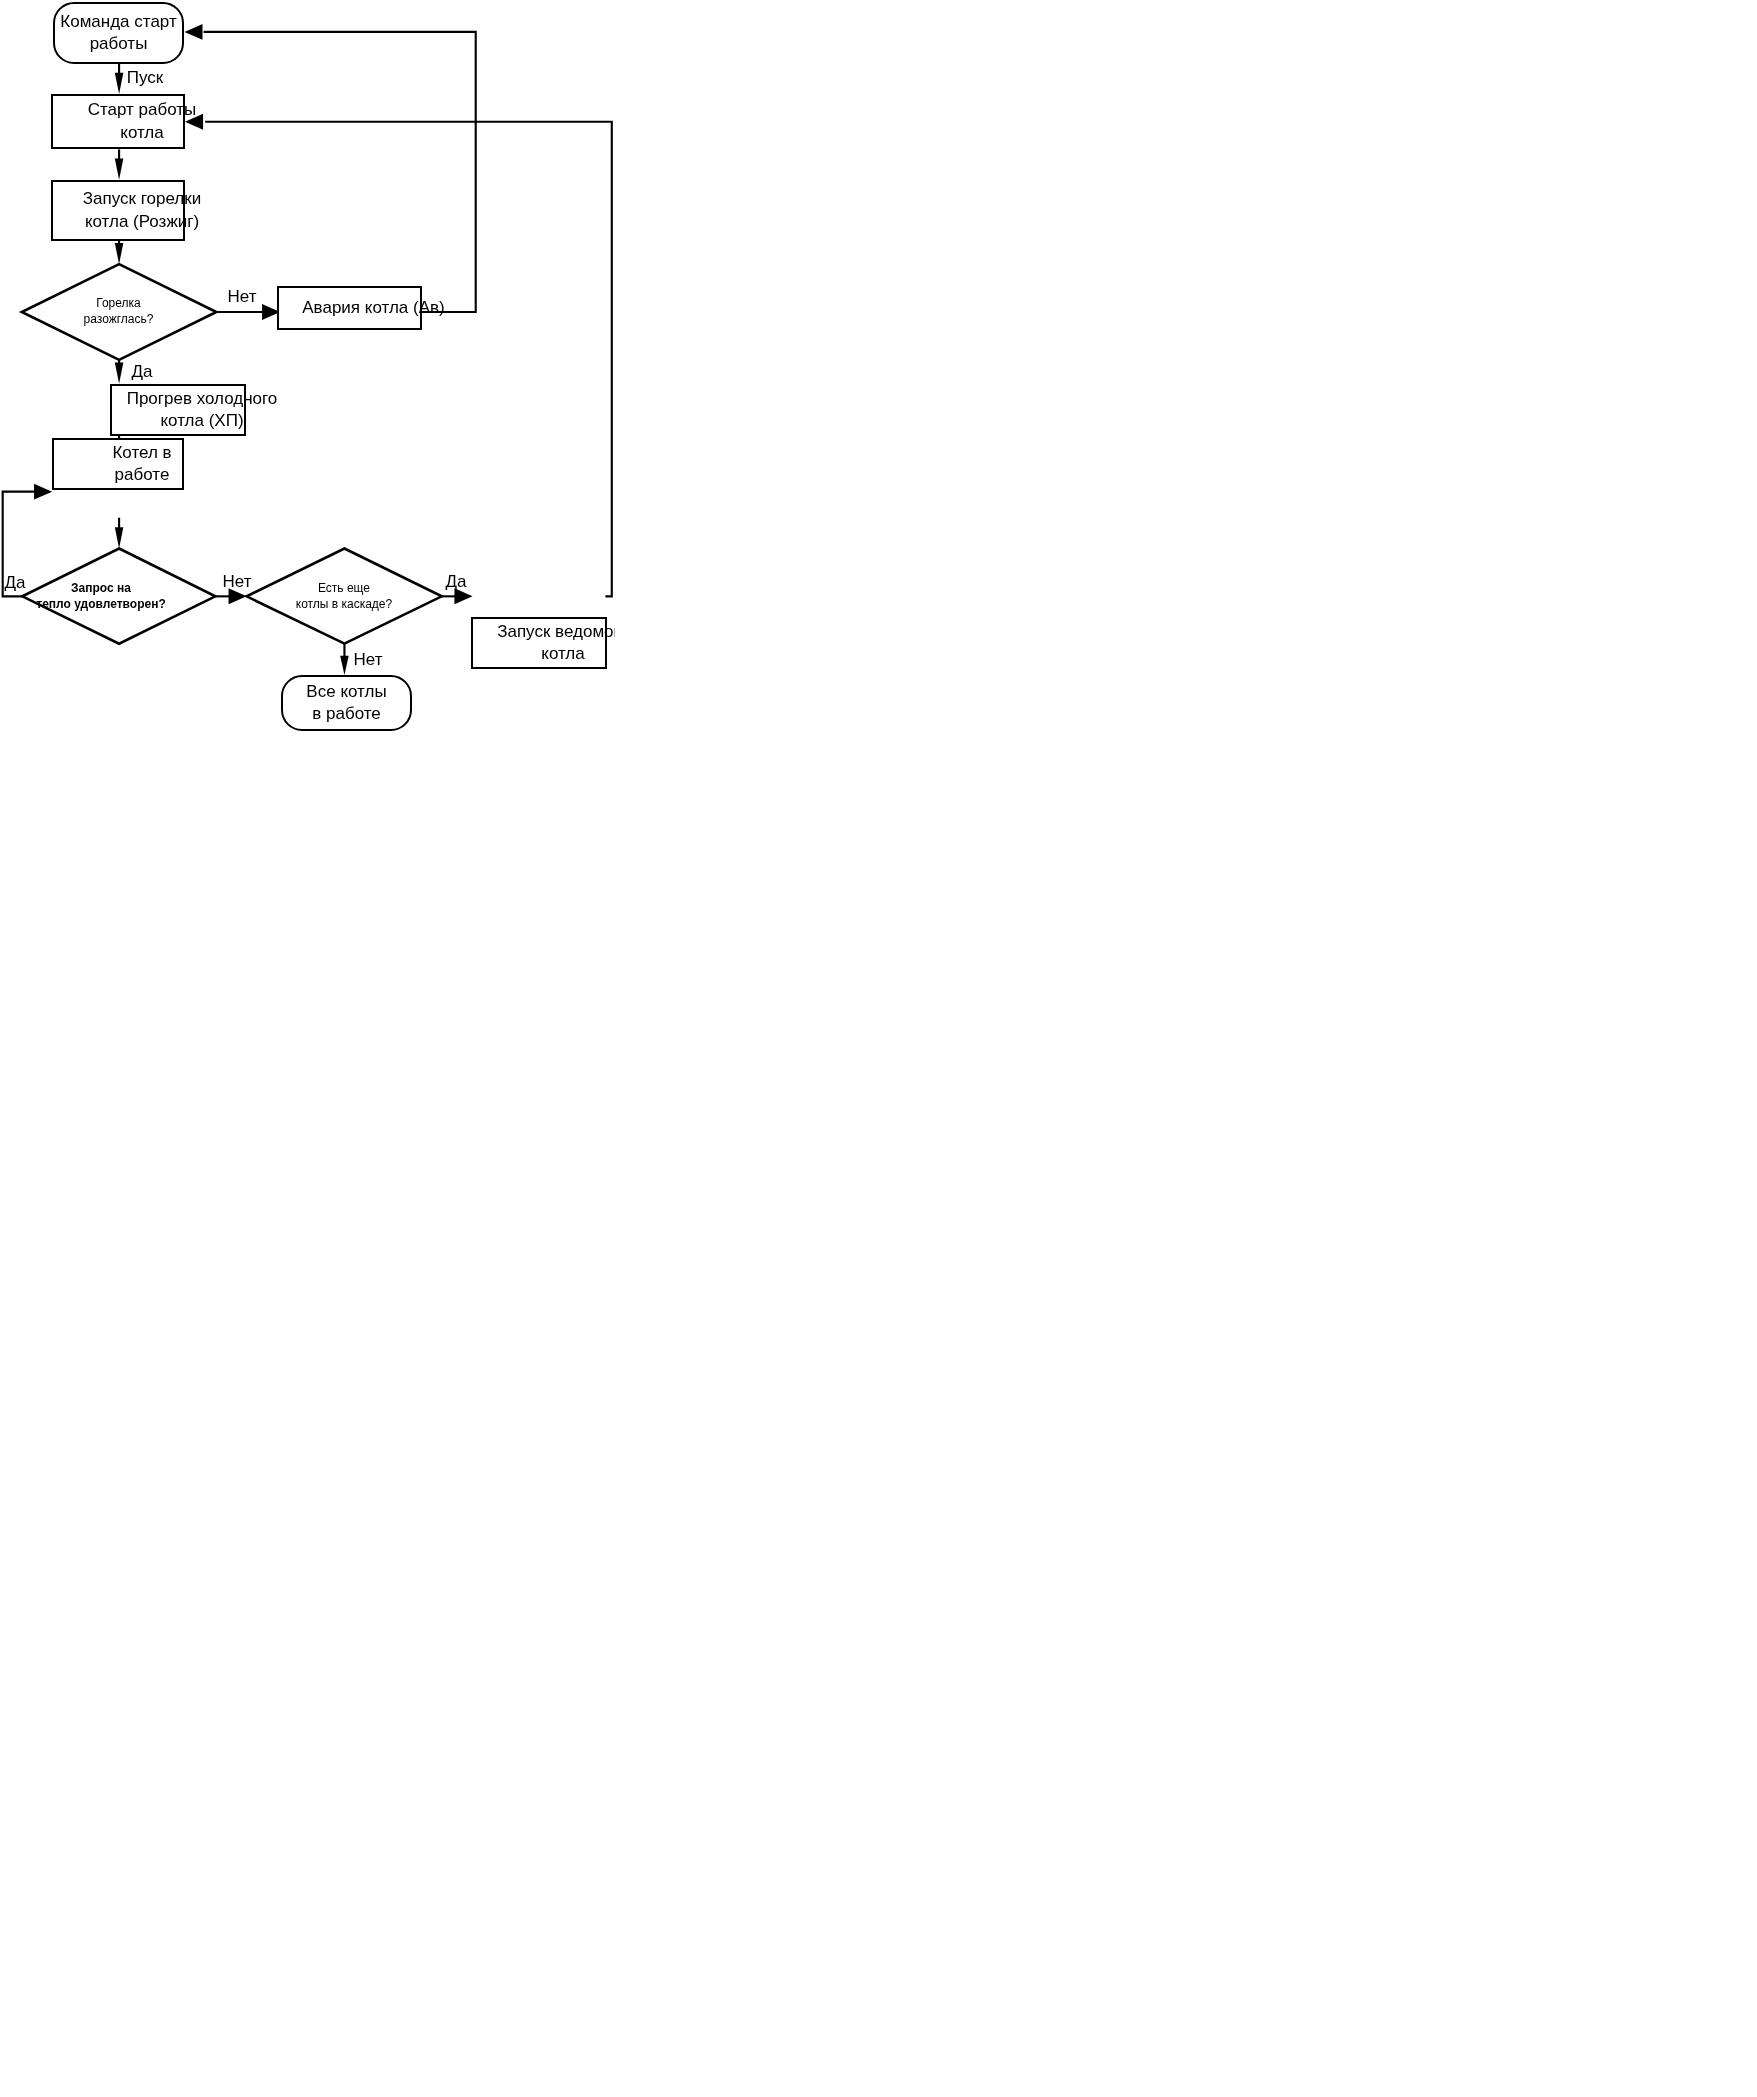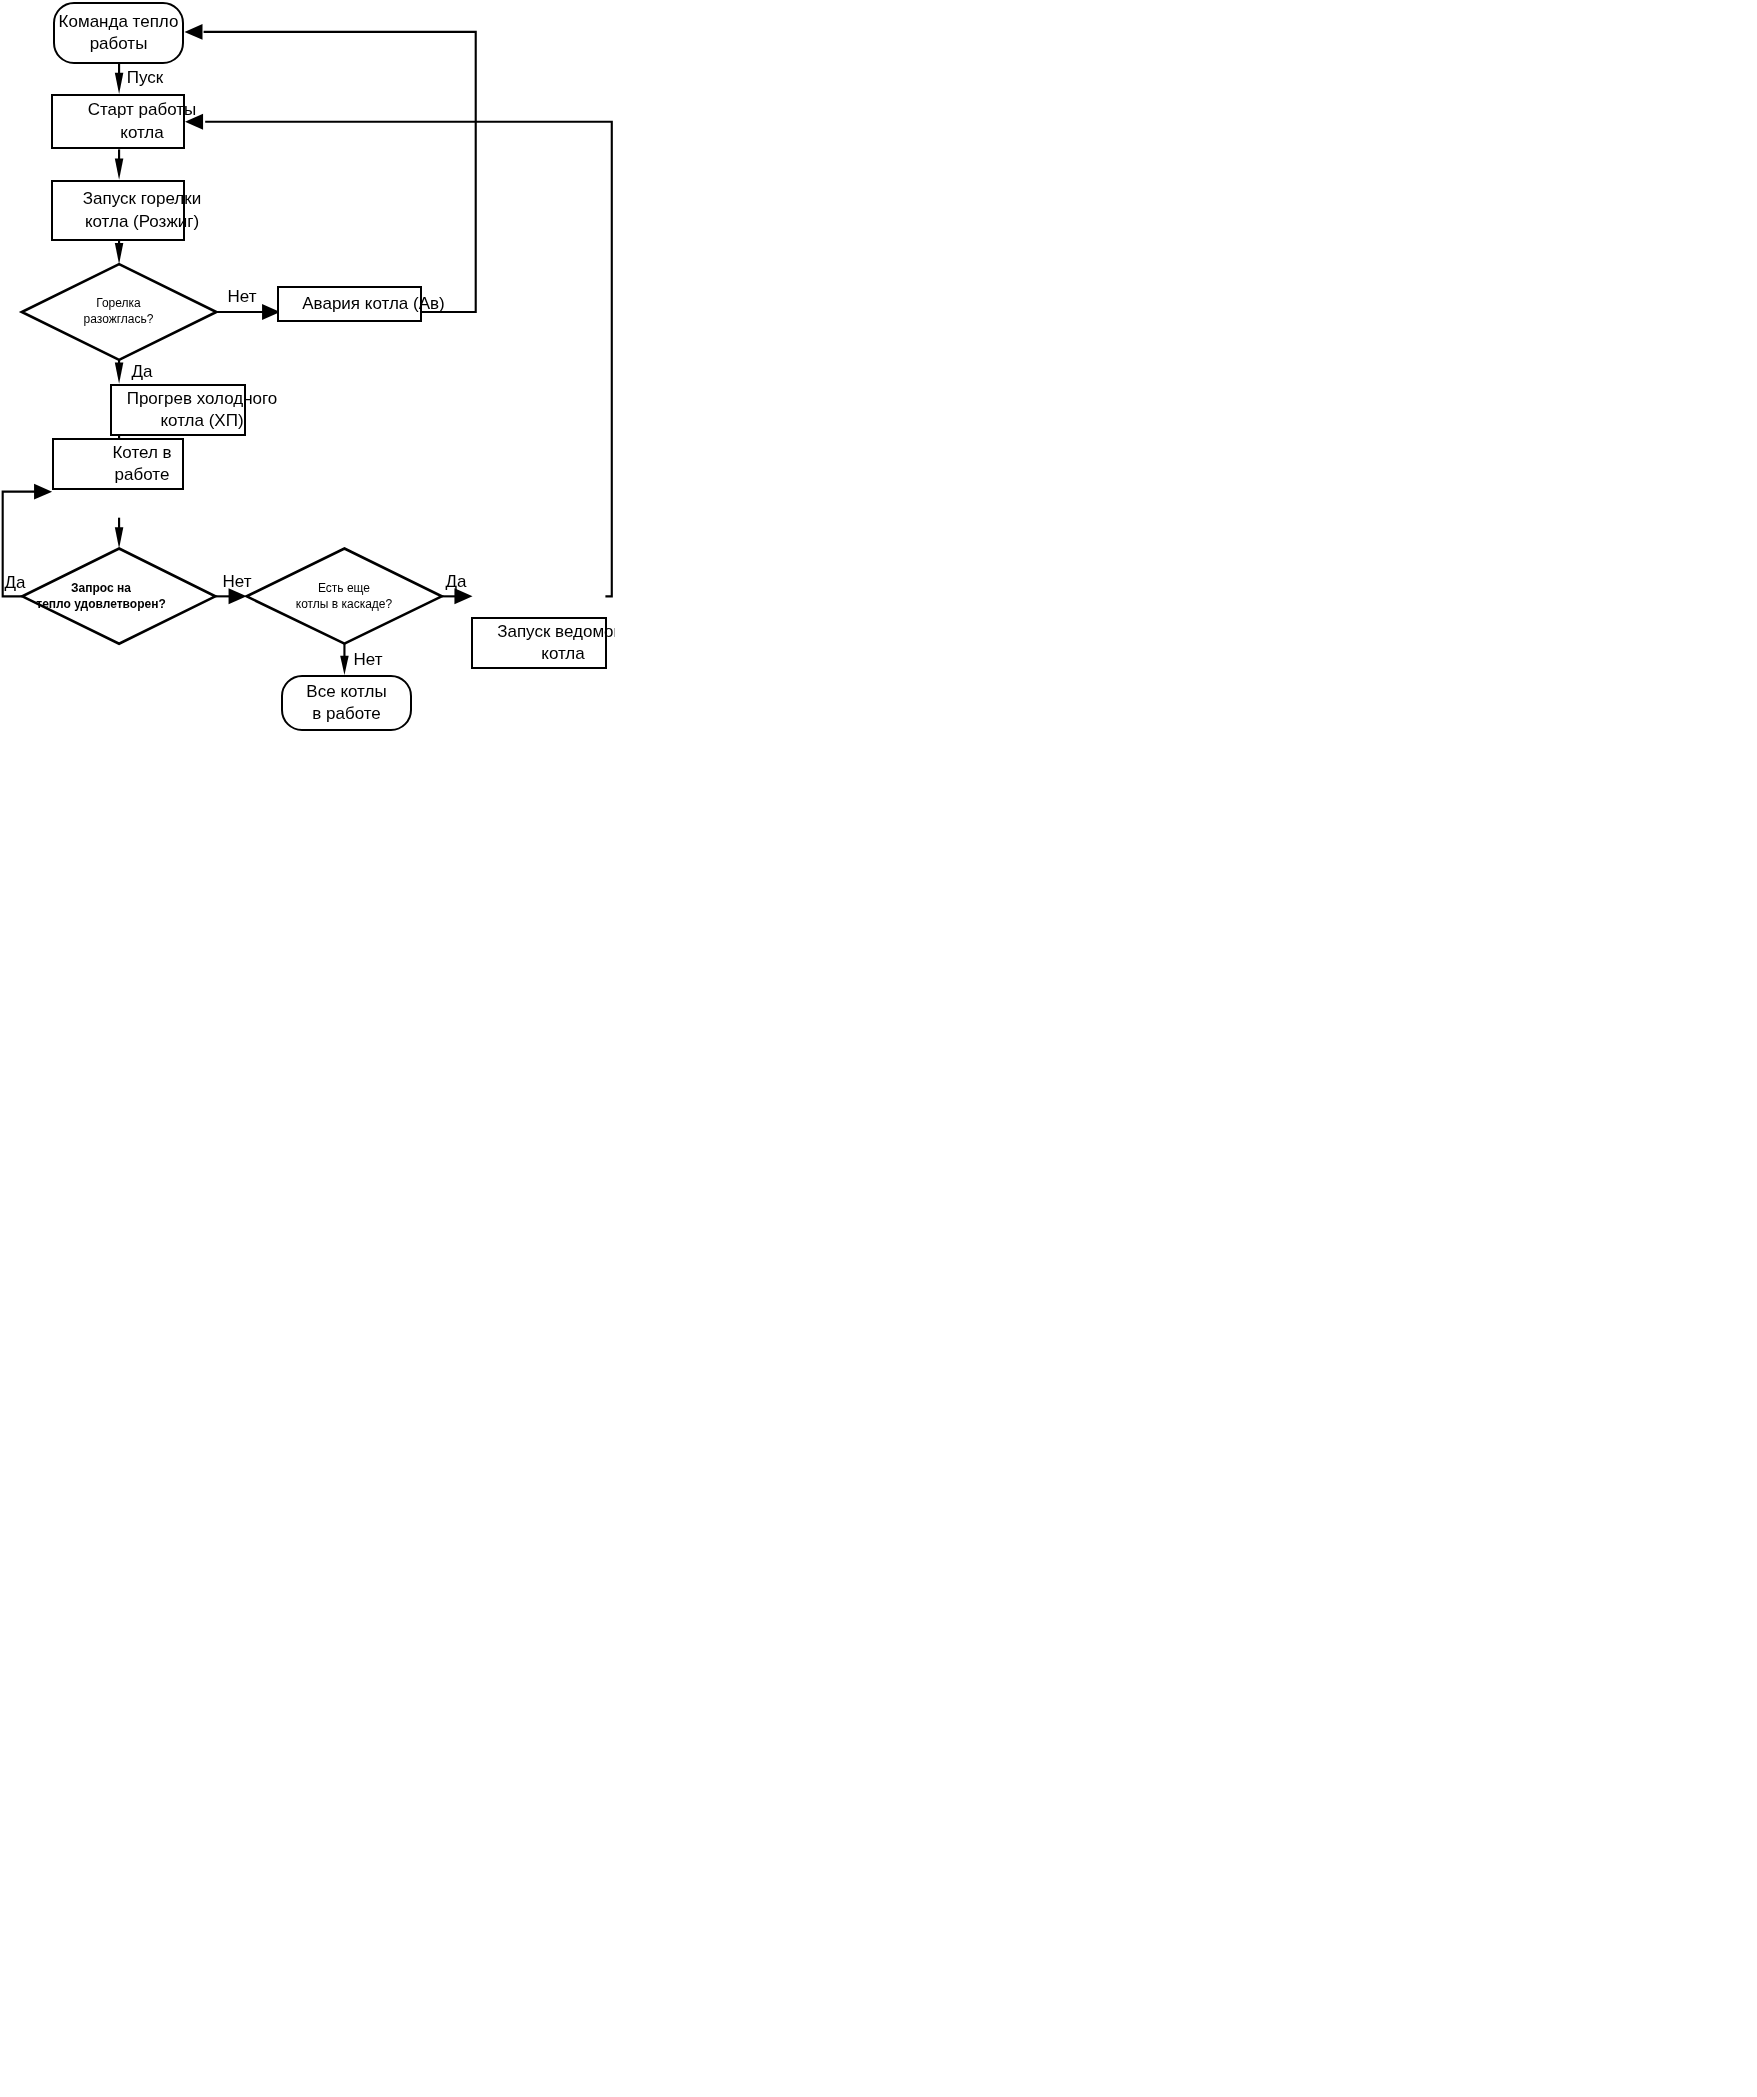--- a/index.html
+++ b/index.html
@@ -74,33 +74,33 @@
       <polygon points="216,992 232,992 224,1032"></polygon>
       <polygon points="430,1107 430,1137 464,1122"></polygon>
       <polygon points="64,910 64,940 98,925"></polygon>
       <polygon points="855,1107 855,1137 889,1122"></polygon>
       <polygon points="640,1234 656,1234 648,1270"></polygon>
       <polygon points="381,45 381,75 347,60"></polygon>
       <polygon points="382,214 382,244 348,229"></polygon>
     </g>
   </svg>
 
-  <div class="node terminator" style="left:53px; top:2.1px; width:131px; height:62px;">Команда тепло
+  <div class="node terminator" style="left:53px; top:2.1px; width:131px; height:62px;">Команда старт
 работы</div>
 
   <div class="node process" style="left:51px; top:94px; width:134px; height:55px;">Старт работы
 котла</div>
 
   <div class="node process" style="left:51px; top:180px; width:134px; height:61px;">Запуск горелки
 котла (Розжиг)</div>
 
   <div class="diamond-label" style="left:39px; top:285px; width:159px; height:53px;">Горелка
 разожглась?</div>
 
-  <div class="node process" style="left:277px; top:286px; width:145px; height:36px;">Авария котла (Ав)</div>
+  <div class="node process" style="left:277px; top:286px; width:145px; height:44px;">Авария котла (Ав)</div>
 
   <div class="node process" style="left:62px; top:384px; width:136px; height:52px;margin-left:48px;">Прогрев холодного
 котла (ХП)</div>
 
   <div class="node process" style="left:52px; top:438px; width:132px; height:52px;">Котел в
 работе</div>
 
   <div class="diamond-label" style="left:0; top:570px; width:202px; height:53px;font-weight:bold;">Запрос на
 тепло удовлетворен?</div>
 

